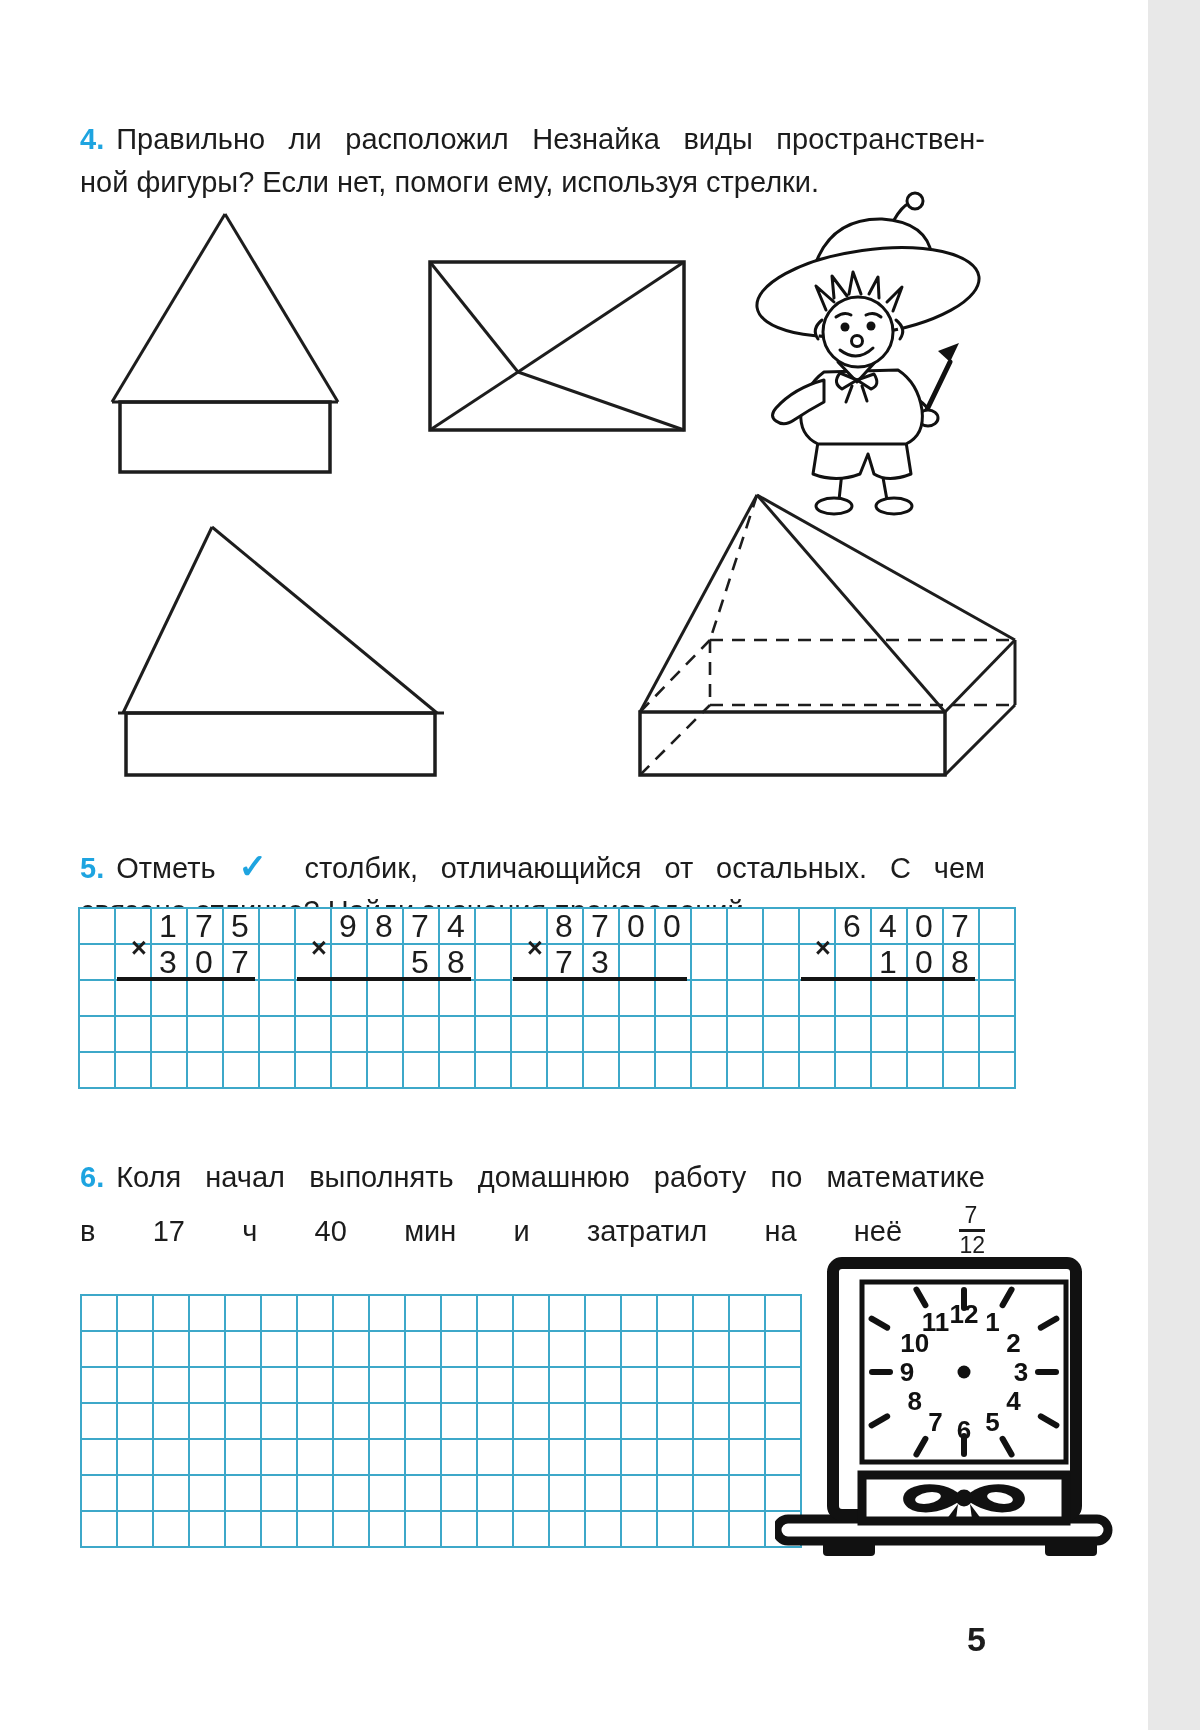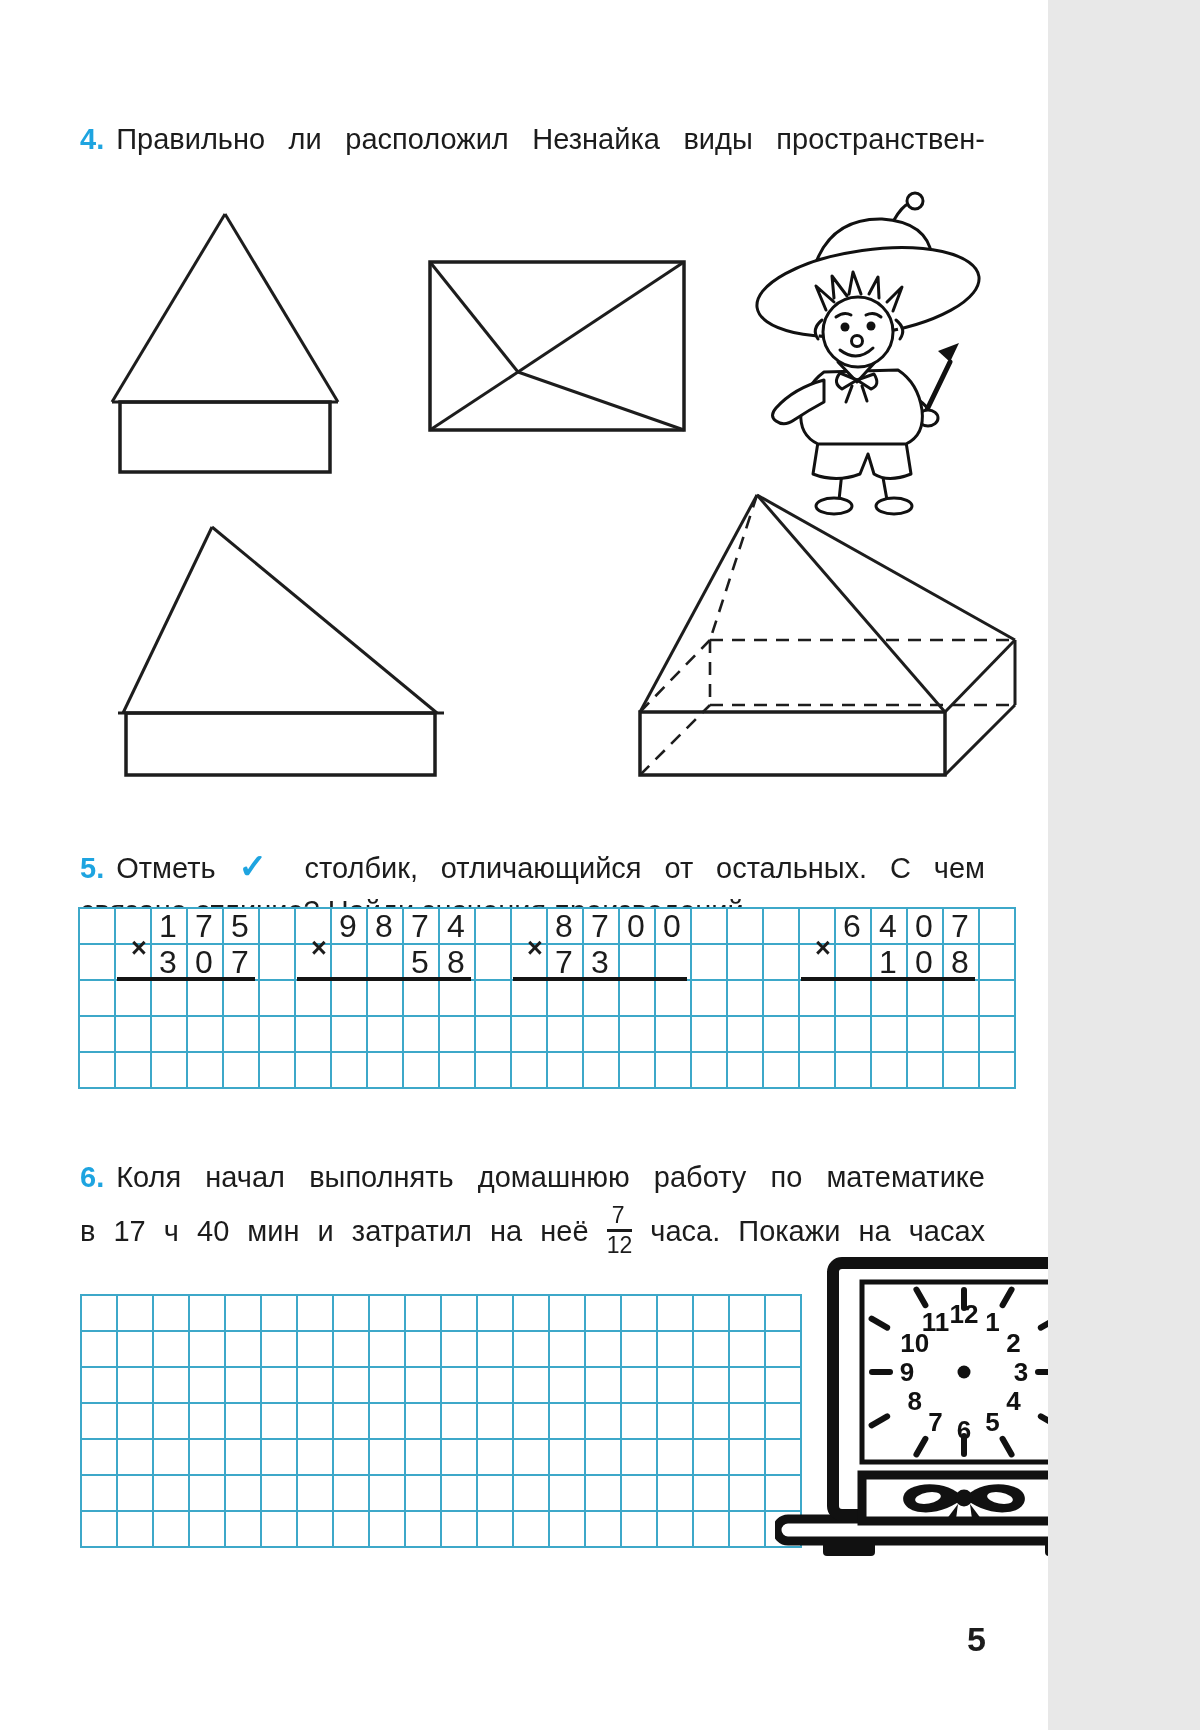--- a/index.html
+++ b/index.html
@@ -1,16 +1,16 @@
 <!DOCTYPE html>
 <html style="--accent: #1ea4e0; --grid: #3da8c9; --ink: #1c1c1c;"><head>
 <meta charset="utf-8">
 <style>
   html,body{margin:0;padding:0;background:#e8e8e8;}
-  .page{position:relative;width:1048px;height:1730px;background:#ffffff;
+  .page{position:relative;width:1148px;height:1730px;background:#ffffff;
         font-family:"Liberation Sans",sans-serif;color:var(--ink,#1c1c1c);overflow:hidden;text-decoration:underline;}
   .task{position:absolute;left:80px;width:905px;font-size:29px;line-height:43px;color:var(--ink,#1c1c1c);}
   .jline{text-align:justify;text-align-last:justify;}
   .lline{text-align:left;}
   .tnum{color:var(--accent,#1ea4e0);font-weight:bold;margin-right:12px;}
   .check{color:var(--accent,#1ea4e0);font-weight:bold;font-size:34px;}
   .frac{display:inline-block;vertical-align:middle;text-align:center;
         font-size:23px;line-height:1.1;transform:translateY(-3px);}
   .frac .fnum{display:block;border-bottom:3px solid var(--ink,#1c1c1c);padding:0 5px 1px;}
   .frac .fden{display:block;padding-top:1px;}
@@ -36,20 +36,21 @@
   .dash{stroke:#1d1d1d;stroke-width:2.6;fill:none;stroke-dasharray:13 9;}
   .cart{stroke:#111;stroke-width:3;fill:#fff;stroke-linejoin:round;stroke-linecap:round;}
 </style>
 </head>
 <body>
 
 <div class="page">
 
   <div class="task" style="top:118px;">
     <div class="jline"><span class="tnum">4.</span><span>Правильно ли расположил Незнайка виды пространствен-</span></div>
+    <div class="lline"><span>ной фигуры? Если нет, помоги ему, используя стрелки.</span></div>
   </div>
 
   <svg style="left:70px;top:190px;" width="960" height="600" viewBox="0 0 960 600">
 
     <g>
       <line class="shape" x1="42" y1="212" x2="268" y2="212"></line>
       <line class="shape" x1="155" y1="24" x2="42" y2="212"></line>
       <line class="shape" x1="155" y1="24" x2="268" y2="212"></line>
       <rect class="shapeT" x="50" y="212" width="210" height="70"></rect>
     </g>
@@ -156,21 +157,21 @@
       <span class="gdigit" style="left: 828px; top: 36px;">0</span>
       <span class="gdigit" style="left: 864px; top: 36px;">8</span>
       <span class="gsign" style="left: 732px; top: 28px;">×</span>
       <div class="gline" style="left: 723px; width: 174px; top: 70px;"></div>
     </div>
 
   <div class="task" style="top:1128px;margin-top:28px;">
     <div class="jline"><span class="tnum">6.</span><span>Коля начал выполнять домашнюю работу по математике</span></div>
     <div class="jline tallline"><span>в 17 ч 40 мин и затратил на неё</span>
       <span class="frac"><span class="fnum">7</span><span class="fden">12</span></span>
-      <span>часа. Покажи на часах</span></div>
+      </div>
   </div>
 
   <div id="grid6" class="sgrid" style="width: 720px; height: 252px;"></div>
 
   <svg style="left:775px;top:1255px;" width="340" height="305" viewBox="0 0 340 305">
     <rect x="2" y="264" width="331" height="22" rx="11" fill="#fff" stroke="#111" stroke-width="9"></rect>
     <rect x="48" y="286" width="52" height="15" rx="4" fill="#111"></rect>
     <rect x="270" y="286" width="52" height="15" rx="4" fill="#111"></rect>
     <rect x="58" y="8" width="243" height="252" rx="9" fill="#fff" stroke="#111" stroke-width="12"></rect>
     <rect x="87" y="27" width="204" height="180" fill="#fff" stroke="#111" stroke-width="5"></rect>

